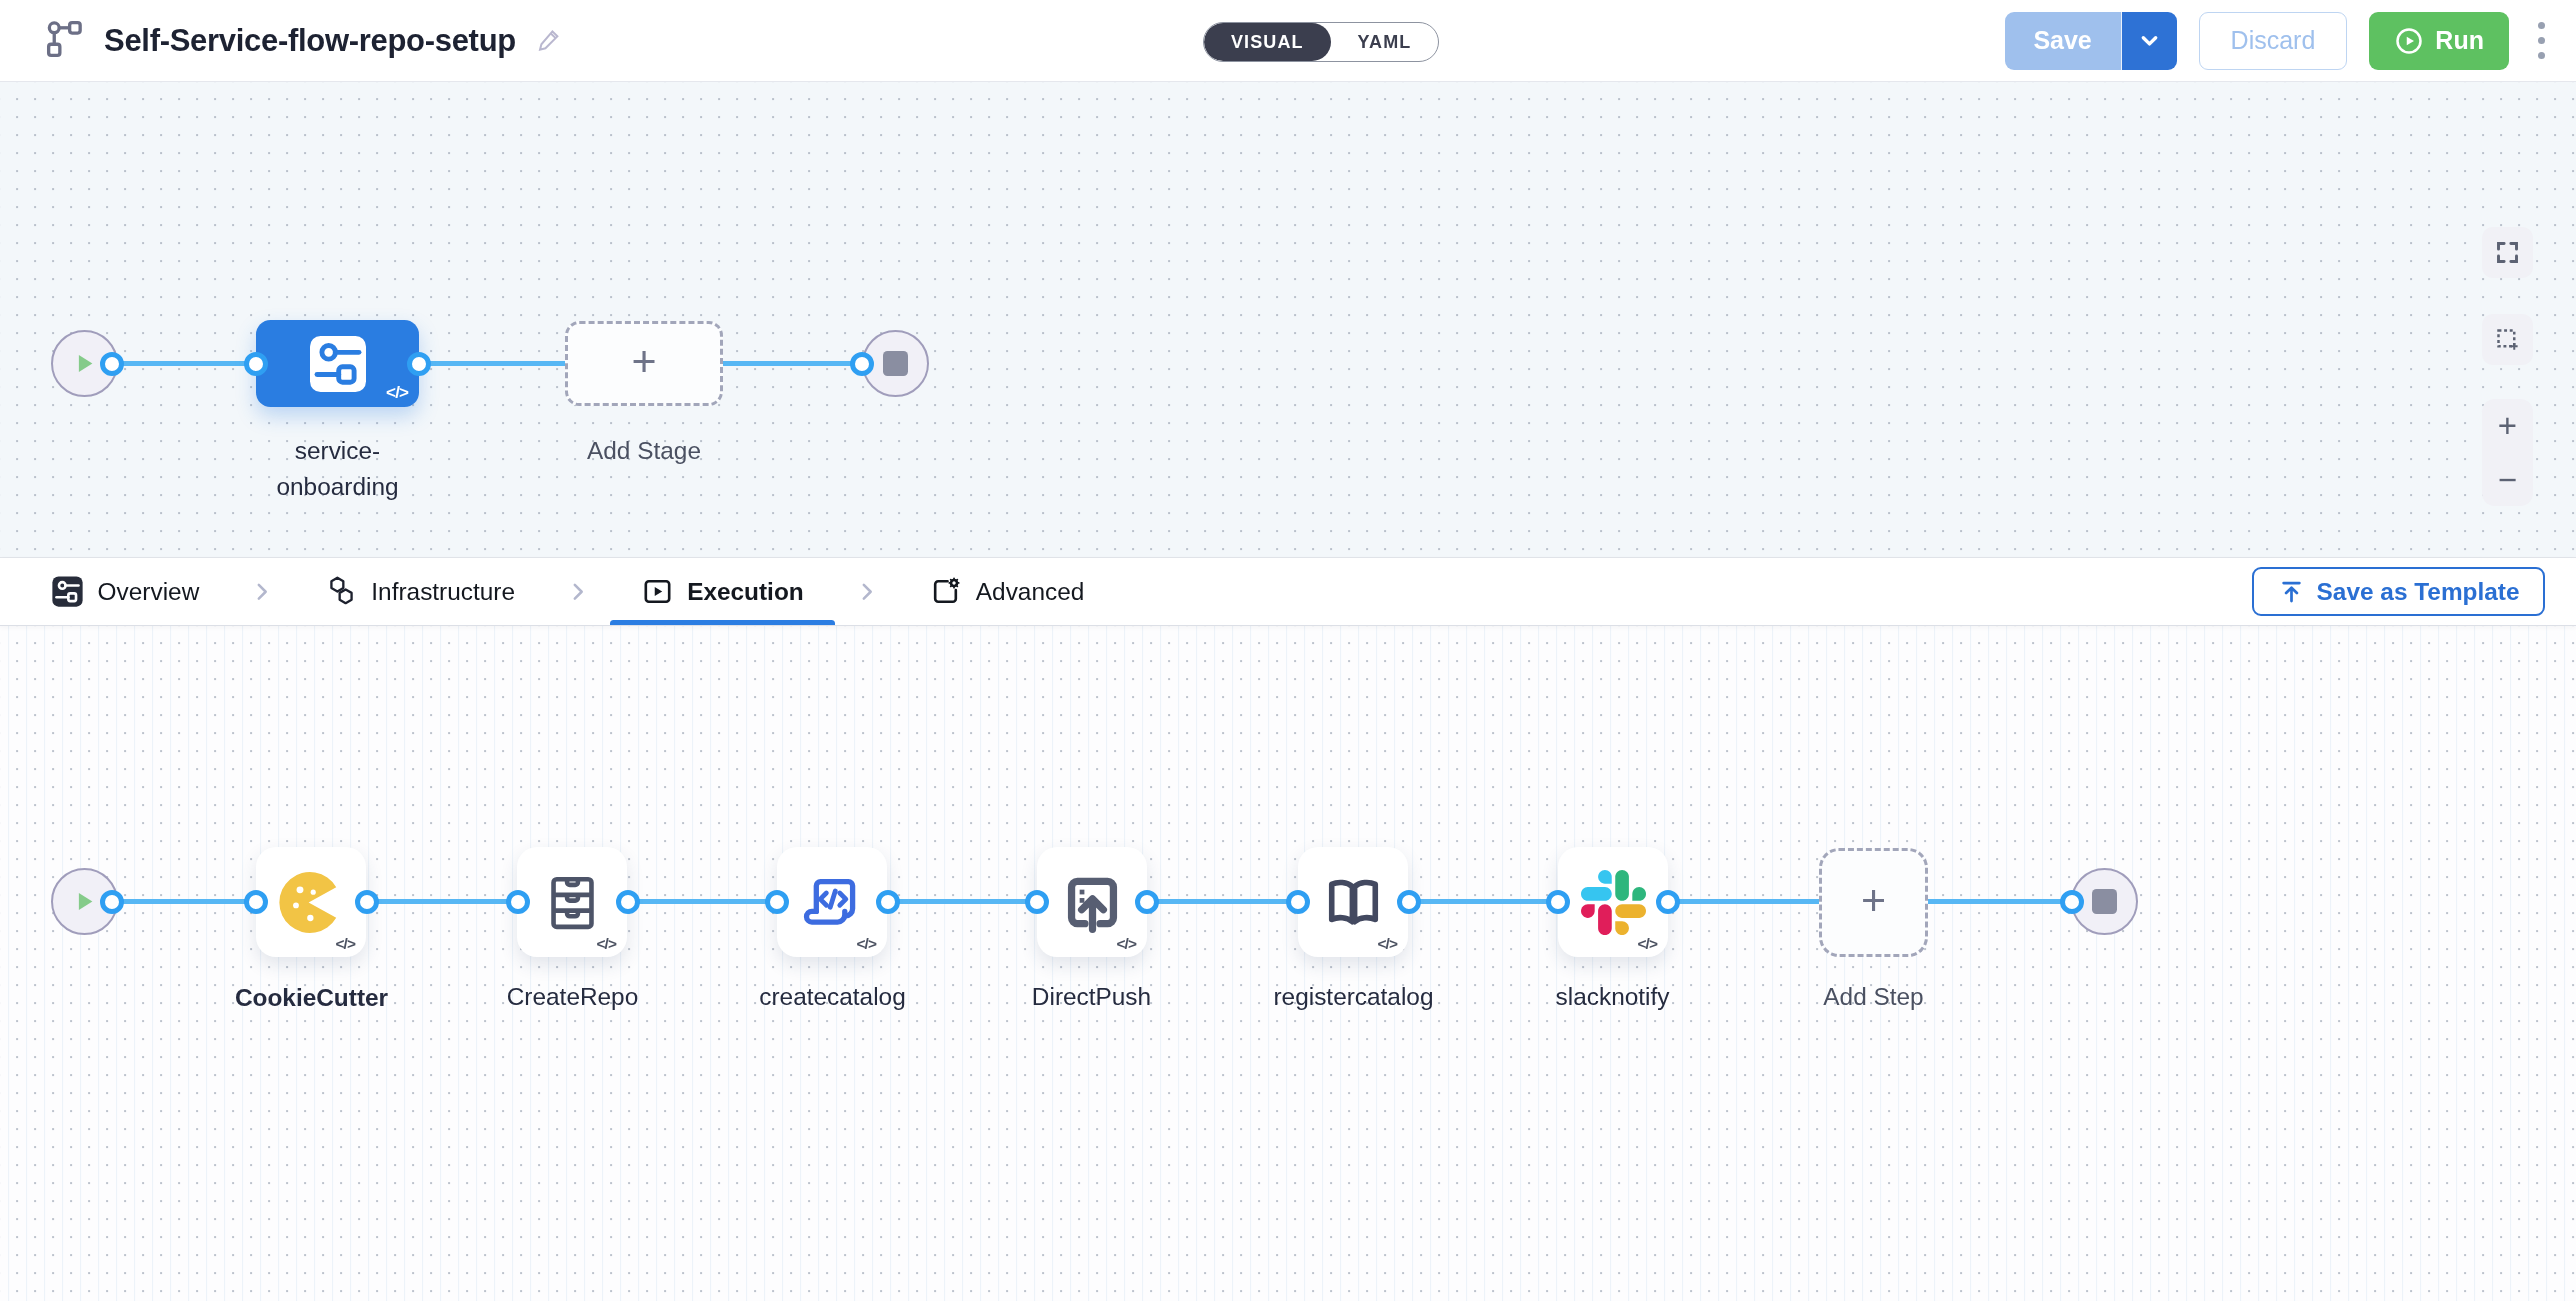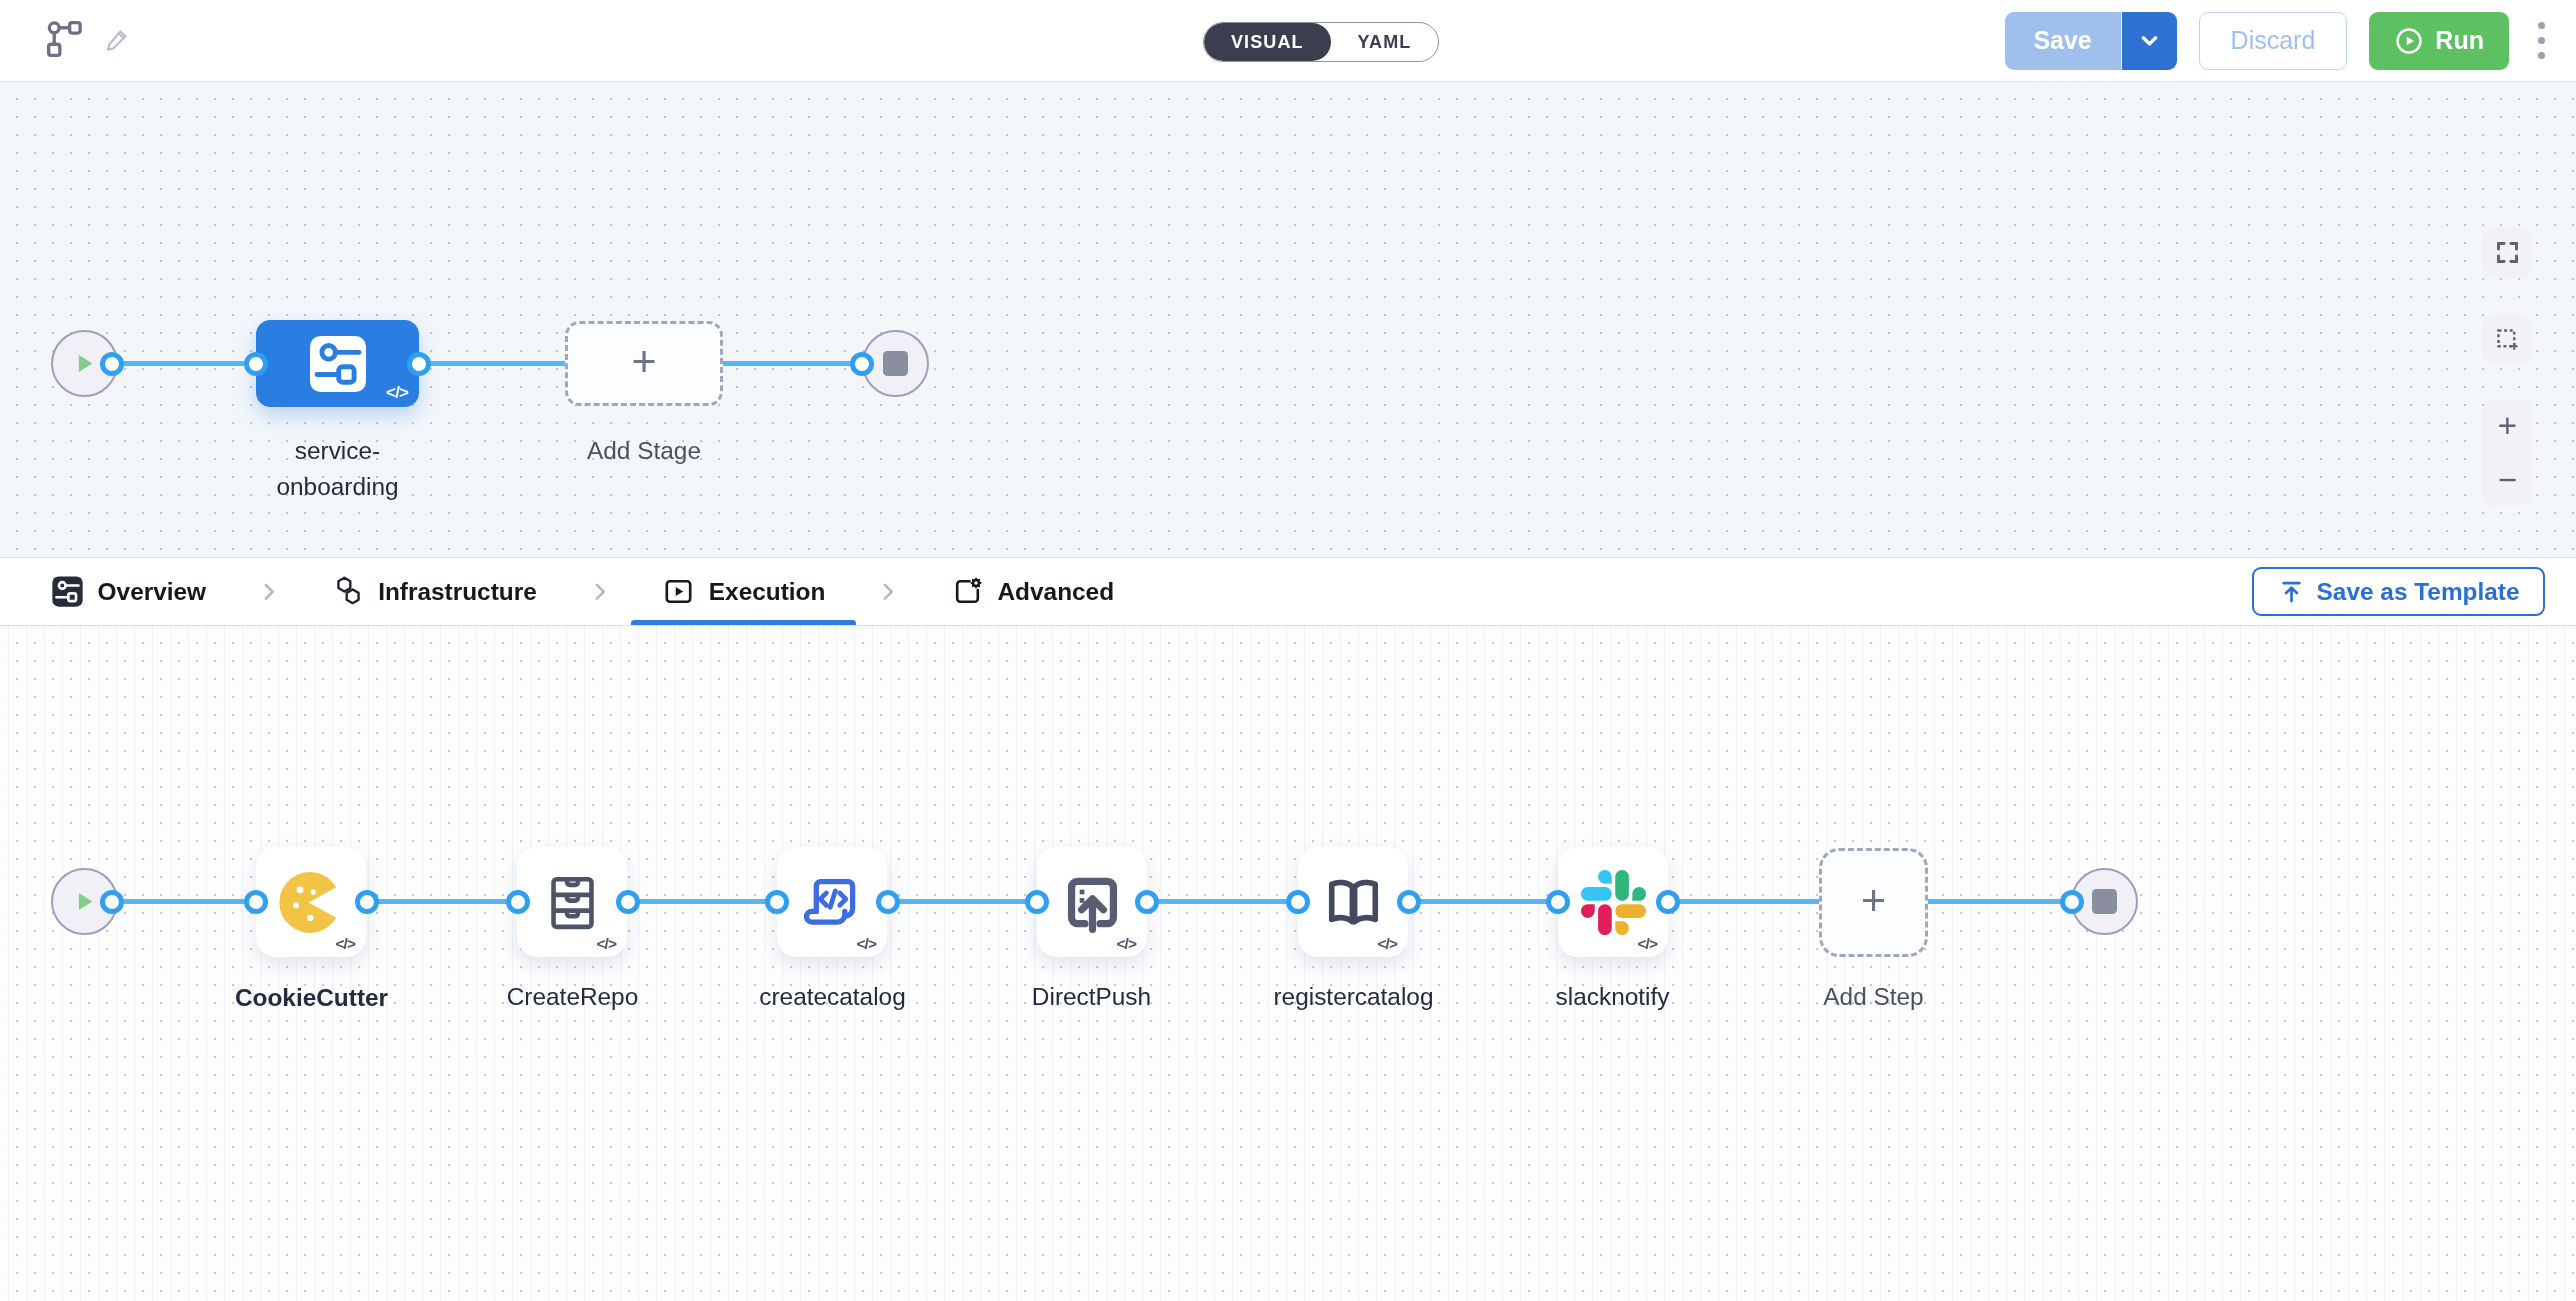--- a/index.html
+++ b/index.html
@@ -63,21 +63,21 @@
     border:none; display:flex; align-items:center; justify-content:center; cursor:pointer; z-index:7; }
   .zoom-pm { position:absolute; left:2482px; width:51px; height:107px; border-radius:12.7px; background:#f1f1f6;
     display:flex; flex-direction:column; z-index:7; }
   .zoom-pm button { flex:1; border:none; background:transparent; font-size:33px; font-weight:300;
     color:#5c6273; cursor:pointer; line-height:1; }
 
   
   .tabbar { position:relative; height:68px; background:#fff; border-bottom:0.9px solid #dcdfe6;
     display:flex; align-items:center; padding-left:51px; z-index:20; box-shadow:0 1.8px 5.4px rgba(40,41,61,.05); }
   .tab { position:relative; height:100%; display:flex; align-items:center; gap:13.6px;
-    font-size:24.4px; color:#14181f; cursor:pointer; font-weight:700; }
+    font-size:24.4px; color:#14181f; cursor:pointer; font-weight:400; }
   .tab.active { font-weight:600; }
   .tab.active::after { content:""; position:absolute; left:-31px; right:-31px; bottom:0; height:5.4px;
     background:#2b7de2; border-radius:3.6px 3.6px 0 0; }
   .tab-sep { margin:0 51px; display:flex; align-items:center; }
   .save-template-btn { margin-left:auto; margin-right:31px; height:49px; padding:0 23.5px; background:#fff;
     border:2.3px solid #2a6fd3; border-radius:9px; color:#2a6fd3; font-size:24.4px; font-weight:600;
     display:flex; align-items:center; gap:11.8px; }
 
   
   .step-card { position:absolute; width:110px; height:110px; border-radius:20px; background:#fff;
@@ -93,20 +93,21 @@
   <div class="header-left">
     <span>
       <svg width="42" height="42" viewBox="0 0 24 24" fill="none" stroke="#6c6f86" stroke-width="1.9">
         <rect x="15.8" y="2.6" width="6" height="6" rx="1.4"></rect>
         <circle cx="7" cy="5.6" r="2.8"></circle>
         <path d="M9.8 5.6h6"></path>
         <rect x="3.8" y="15" width="6.4" height="6.4" rx="1.4"></rect>
         <path d="M7 8.4v6.6"></path>
       </svg>
     </span>
+    <span class="page-title">Self-Service-flow-repo-setup</span>
     <span style="cursor:pointer;">
       <svg width="27" height="27" viewBox="0 0 24 24" fill="none" stroke="#b9b7cf" stroke-width="1.8">
         <path d="M14.6 4.8l4.4 4.4L8.4 19.8 3.6 21l1.2-4.8z"></path>
         <path d="M13 6.4l4.4 4.4"></path>
       </svg>
     </span>
   </div>
 
   <div class="mode-toggle">
     <div class="mode-seg active">VISUAL</div>

